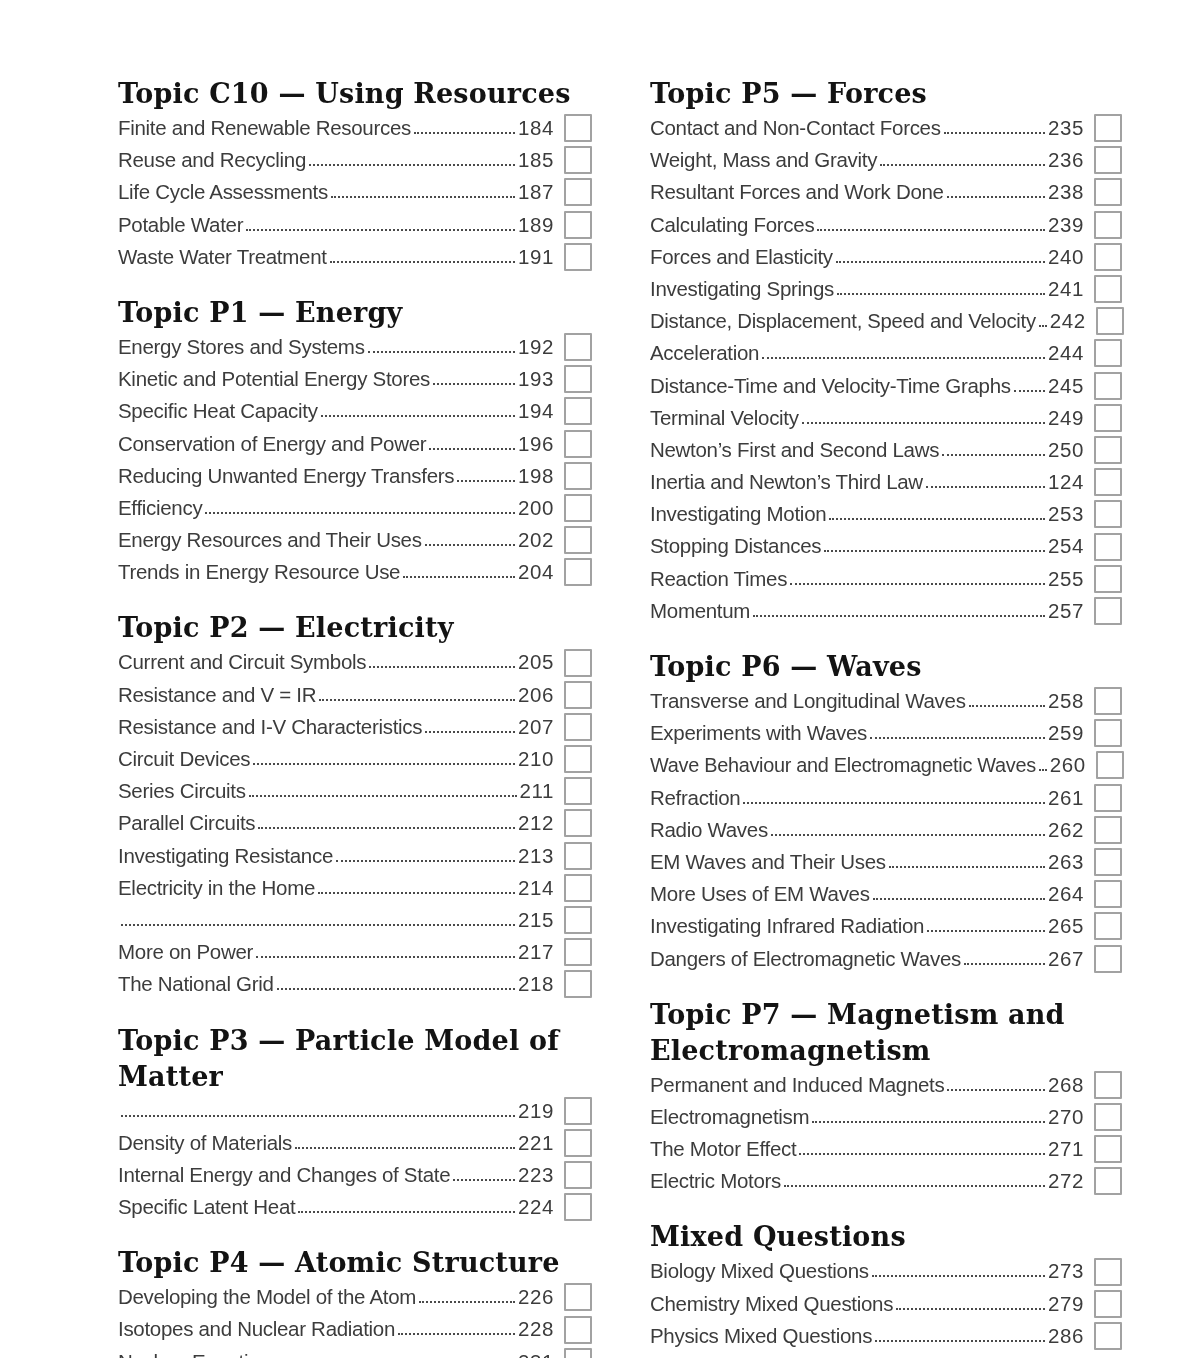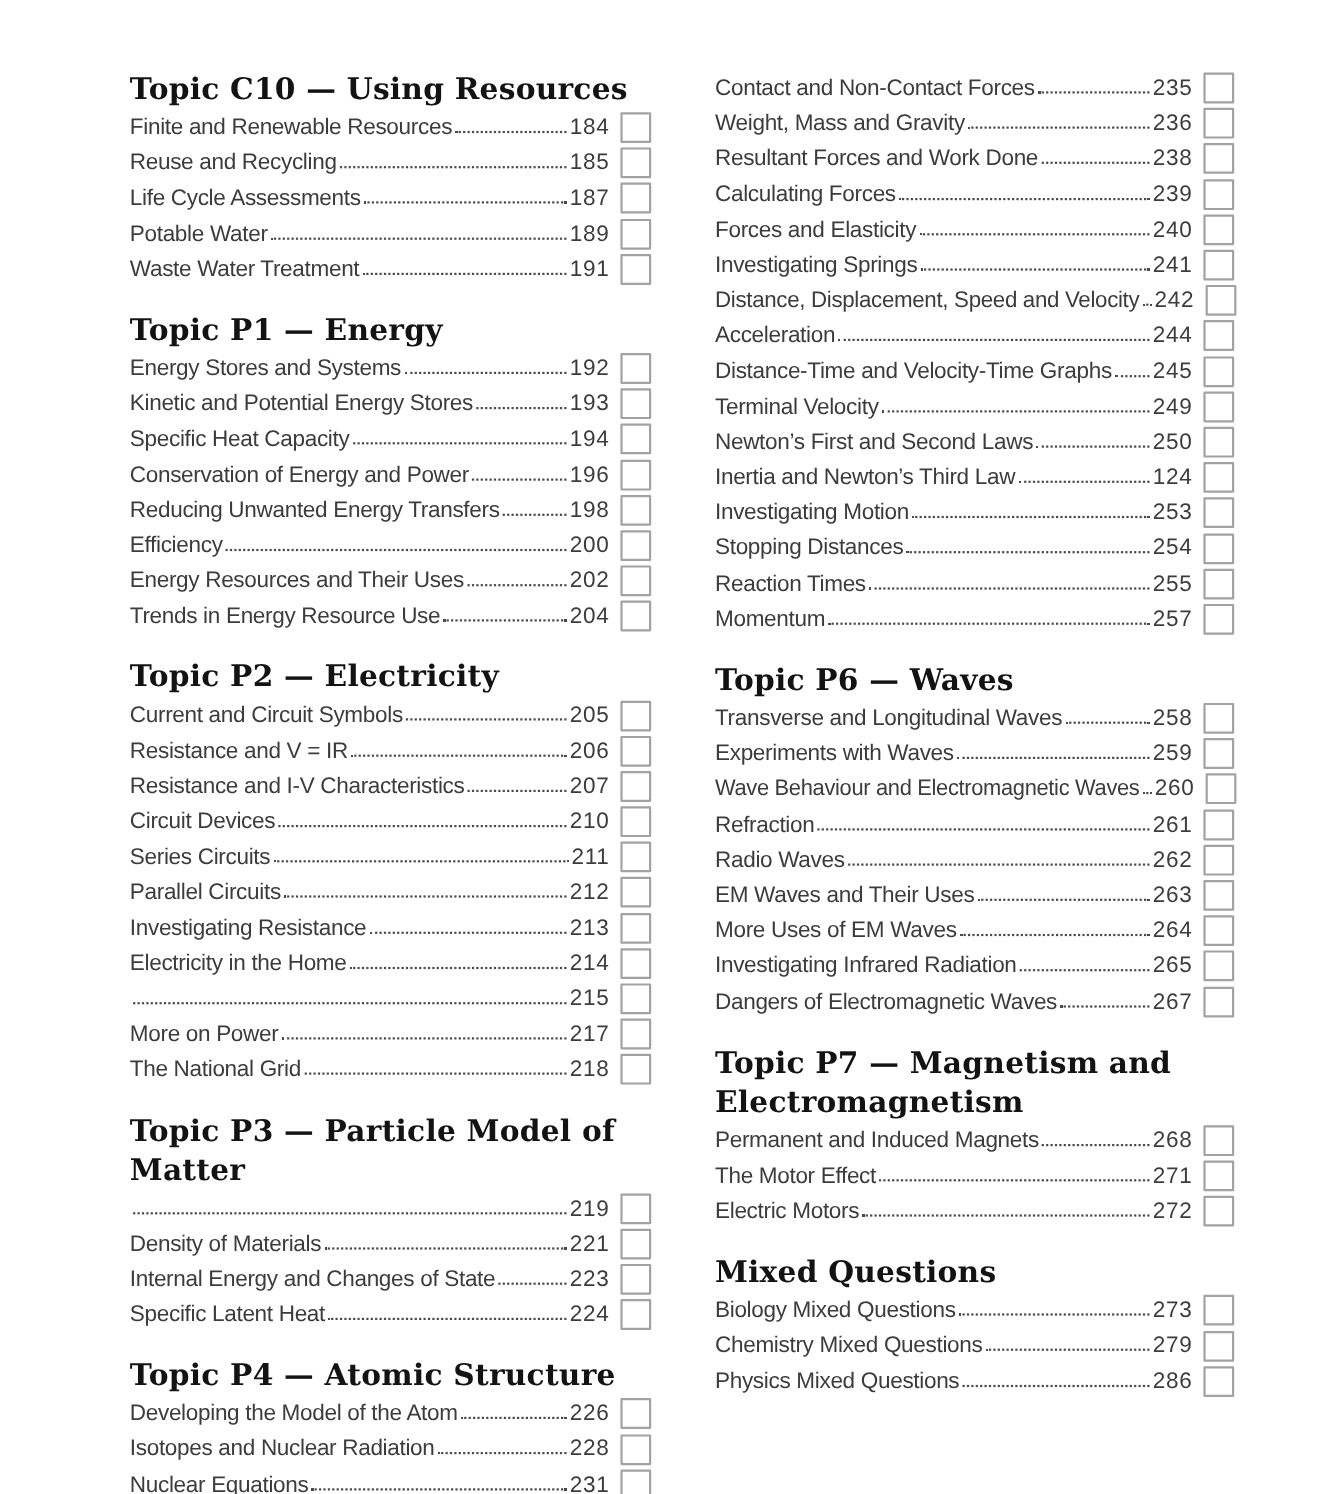--- a/index.html
+++ b/index.html
@@ -34,21 +34,21 @@
 
   .section-title {
     font-family: "DejaVu Serif", serif;
     font-weight: 700;
     font-size: 27px;
     line-height: 36px;
     color: #131313;
     letter-spacing: 0.2px;
     margin: 22px 0 0 0;
   }
-  .toc-section:first-child .section-title { margin-top: 0; }
+  .toc-section:first-child .section-title { margin-top: 12px; }
 
   .toc-row {
     display: flex;
     align-items: baseline;
     height: 32.2px;
     font-size: 20.5px;
     letter-spacing: -0.3px;
     color: #3c3c3c;
   }
   .toc-row .label {
@@ -323,20 +323,21 @@
     <span class="leader"></span>
     <span class="pagenum">231</span>
     <span class="checkbox"></span>
   </div>
 
 </div>
   </section>
 </div>
     <div class="toc-column right">
   <section class="toc-section">
+    <h2 class="section-title">Topic P5 — Forces</h2>
     <div class="rows">
   <div class="toc-row">
     <span class="label">Contact and Non-Contact Forces</span>
     <span class="leader"></span>
     <span class="pagenum">235</span>
     <span class="checkbox"></span>
   </div>
 
   <div class="toc-row">
     <span class="label">Weight, Mass and Gravity</span>
@@ -516,20 +517,26 @@
   <section class="toc-section">
     <h2 class="section-title">Topic P7 — Magnetism and Electromagnetism</h2>
     <div class="rows">
   <div class="toc-row">
     <span class="label">Permanent and Induced Magnets</span>
     <span class="leader"></span>
     <span class="pagenum">268</span>
     <span class="checkbox"></span>
   </div>
 
+  <div class="toc-row">
+    <span class="label">Electromagnetism</span>
+    <span class="leader"></span>
+    <span class="pagenum">270</span>
+    <span class="checkbox"></span>
+  </div>
 
   <div class="toc-row">
     <span class="label">The Motor Effect</span>
     <span class="leader"></span>
     <span class="pagenum">271</span>
     <span class="checkbox"></span>
   </div>
 
   <div class="toc-row">
     <span class="label">Electric Motors</span>

